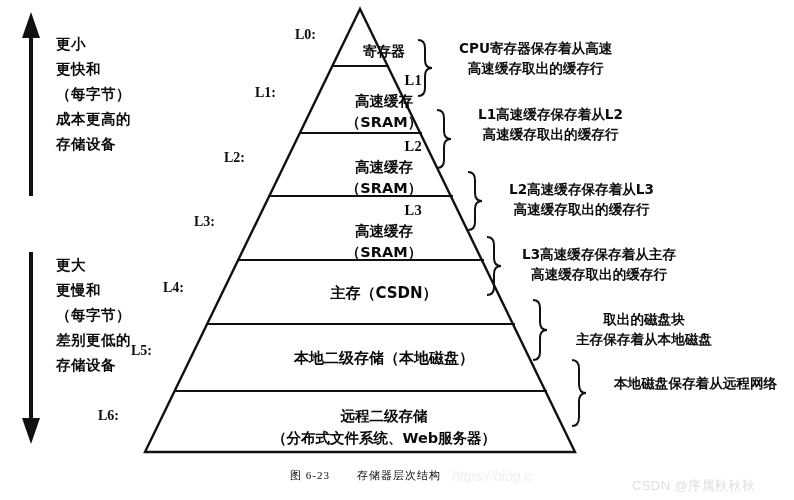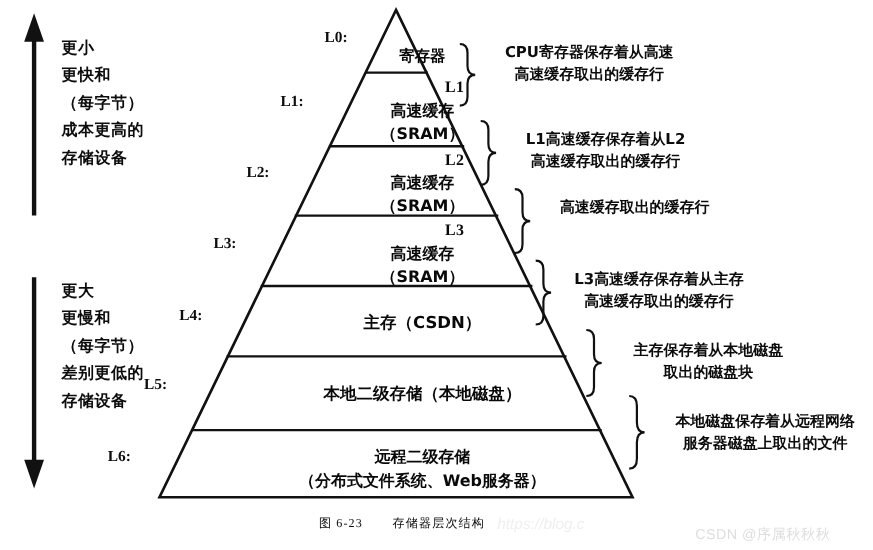--- a/index.html
+++ b/index.html
@@ -181,42 +181,42 @@
 
   <div class="tier-text" style="left:360px;top:348px;font-size:15px;">
     <span class="ln">本地二级存储（本地磁盘）</span>
   </div>
 
   <div class="anno" style="left:443px;top:38px;">
     <span class="ln">CPU寄存器保存着从高速</span>
     <span class="ln">高速缓存取出的缓存行</span>
   </div>
 
-  <div class="anno" style="left:462px;top:117px;">
+  <div class="anno" style="left:462px;top:104px;">
     <span class="ln">L1高速缓存保存着从L2</span>
     <span class="ln">高速缓存取出的缓存行</span>
   </div>
 
   <div class="anno" style="left:493px;top:179px;">
+    <span class="ln">L2高速缓存保存着从L3</span>
     <span class="ln">高速缓存取出的缓存行</span>
   </div>
 
   <div class="anno" style="left:506px;top:244px;">
     <span class="ln">L3高速缓存保存着从主存</span>
     <span class="ln">高速缓存取出的缓存行</span>
   </div>
 
   <div class="anno" style="left:560px;top:309px;">
+    <span class="ln">取出的磁盘块</span>
     <span class="ln">主存保存着从本地磁盘</span>
-    <span class="ln">取出的磁盘块</span>
   </div>
 
   <div class="anno" style="left:598px;top:373px;">
     <span class="ln">本地磁盘保存着从远程网络</span>
-    <span class="ln">服务器磁盘上取出的文件</span>
   </div>
 
   <div class="caption" style="left:290px;top:468px;">
     <span class="num">图 6-23</span>
     <span style="display:inline-block;width:18px;"></span>
     <span>存储器层次结构</span>
   </div>
 
   <div class="wm wm-faint" style="left:452px;top:468px;">https://blog.c</div>
   <div class="wm wm-csdn" style="left:632px;top:477px;">CSDN @序属秋秋秋</div>

